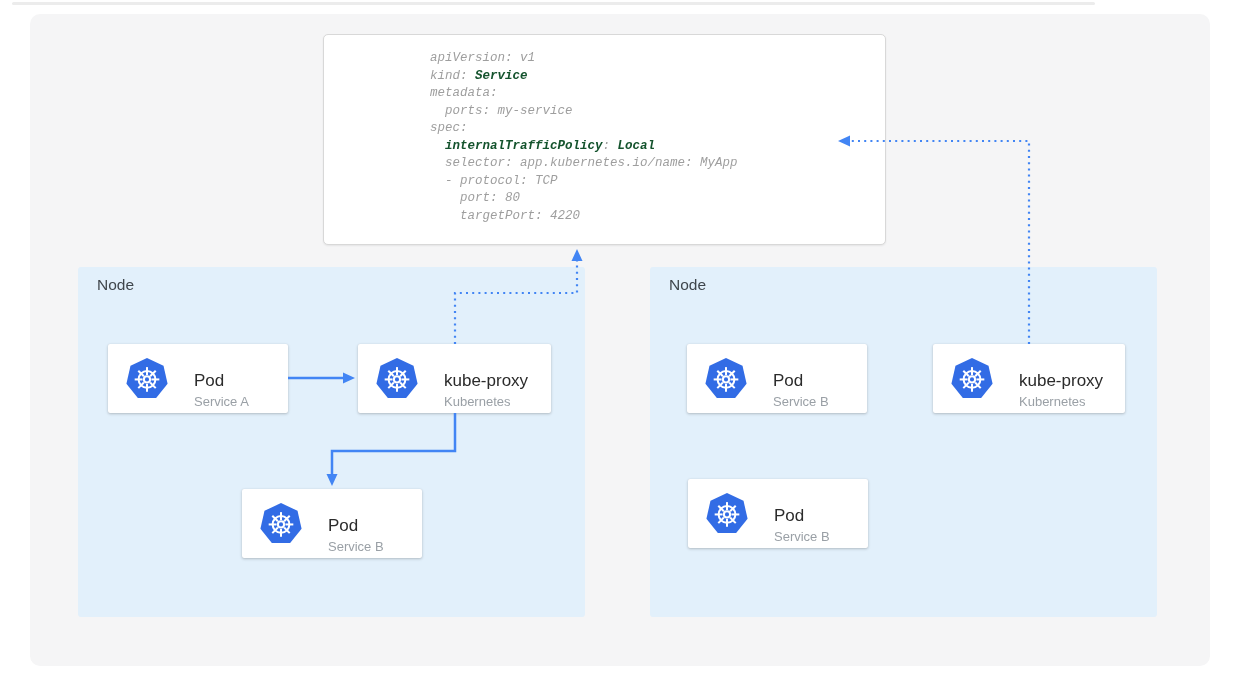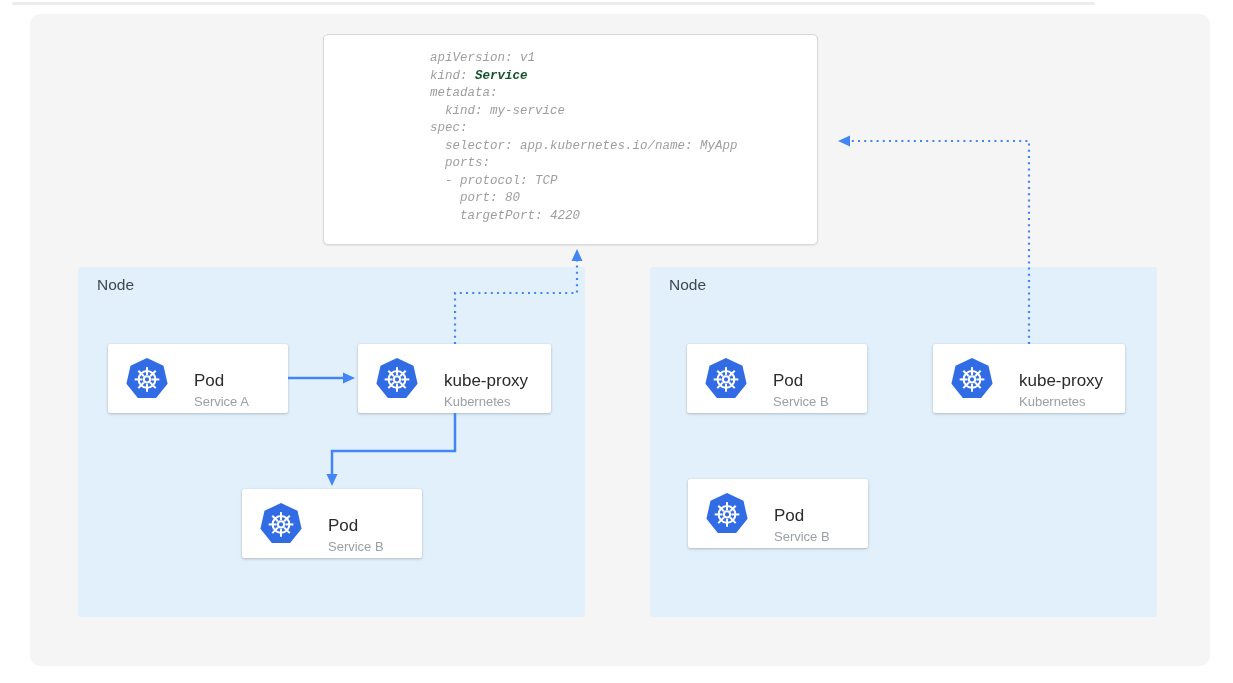--- a/index.html
+++ b/index.html
@@ -11,21 +11,21 @@
   .top-line {
     position:absolute; left:12px; top:2px; width:1083px; height:3px;
     background:#ececec; border-radius:3px;
   }
   .canvas {
     position:absolute; left:30px; top:14px; width:1180px; height:652px;
     background:#f5f5f6; border-radius:10px;
   }
   
   .yaml-card {
-    position:absolute; left:323px; top:34px; width:495px; height:211px;
+    position:absolute; left:323px; top:34px; width:563px; height:211px;
     box-sizing:border-box;
     background:#ffffff; border:1px solid #d8d8d8; border-radius:5px;
     box-shadow:0 1px 2px rgba(0,0,0,0.07);
     padding:15px 0 12px 106px;
   }
   .code-line {
     white-space:pre;
     font-family:"Liberation Mono", monospace;
     font-style:italic;
     font-size:12.5px; line-height:17.5px;
@@ -97,24 +97,24 @@
   <div class="node-label">Node</div>
 </div>
 <div class="node node-right">
   <div class="node-label">Node</div>
 </div>
 
 <div class="yaml-card">
   <div class="code-line"><span>apiVersion: v1</span></div>
   <div class="code-line"><span>kind: </span><span class="b">Service</span></div>
   <div class="code-line"><span>metadata:</span></div>
-  <div class="code-line"><span>  kind: my-service</span></div>
+  <div class="code-line"><span>  ports: my-service</span></div>
   <div class="code-line"><span>spec:</span></div>
+  <div class="code-line"><span>  </span><span class="b">internalTrafficPolicy</span><span>: </span><span class="b">Local</span></div>
   <div class="code-line"><span>  selector: app.kubernetes.io/name: MyApp</span></div>
-  <div class="code-line"><span>  ports:</span></div>
   <div class="code-line"><span>  - protocol: TCP</span></div>
   <div class="code-line"><span>    port: 80</span></div>
   <div class="code-line"><span>    targetPort: 4220</span></div>
 </div>
 
 <div class="card" id="card-pod-a">
   <svg class="k8s">
       <use href="#k8s-logo"></use>
     </svg>
   <div class="card-text">

